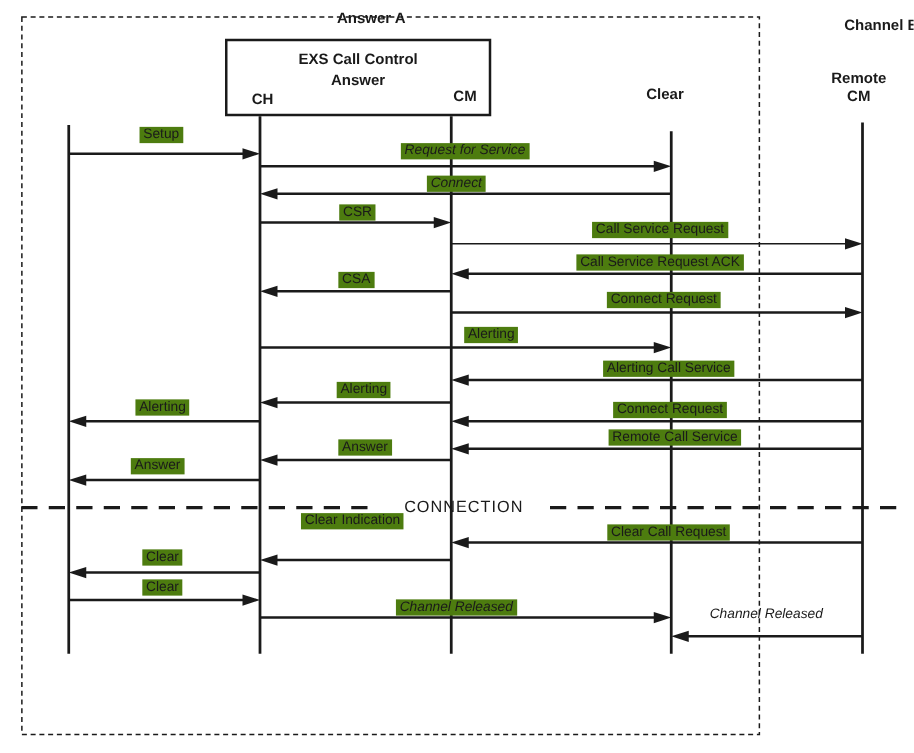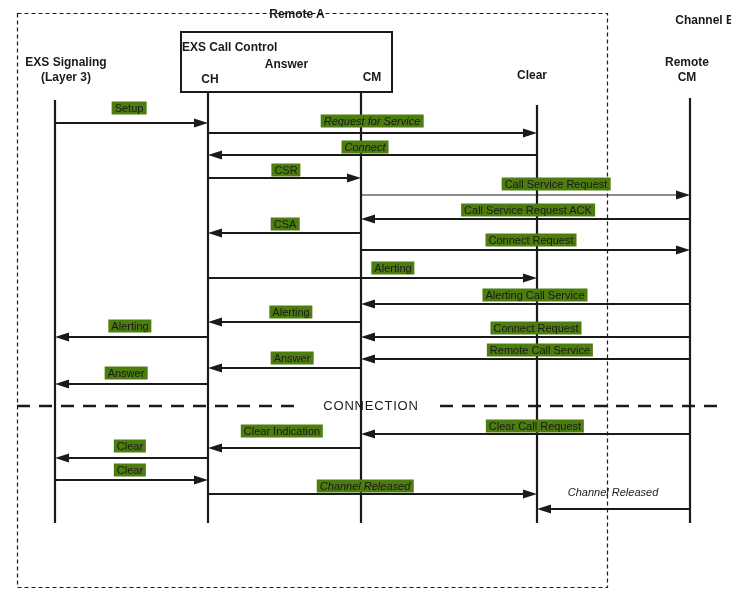--- a/index.html
+++ b/index.html
@@ -24,21 +24,21 @@
   }
   .ccbox {
     position: absolute;
     left: 180px; top: 31px;
     width: 209px; height: 58px;
     border: 2px solid #1a1a1a;
     background: #ffffff;
     font-weight: bold;
     font-size: 12px;
   }
-  .ccbox .title    { position: absolute; top: 7px;  left: 0; width: 100%; }
+  .ccbox .title    { position: absolute; top: 7px;  left: 0; width: 100%; text-align: center; }
   .ccbox .subtitle { position: absolute; top: 24px; left: 0; width: 100%; text-align: center; }
   .ccbox .chlbl    { position: absolute; left: 28px;  top: 39px; transform: translateX(-50%); }
   .ccbox .cmlbl    { position: absolute; left: 190px; top: 37px; transform: translateX(-50%); }
   .msg-label {
     position: absolute;
     font-size: 11px;
     line-height: 13px;
     background: #4d7c0f;
     padding: 0 3px;
     white-space: nowrap;
@@ -108,28 +108,24 @@
       <line x1="208" y1="458" x2="65" y2="458" stroke="#1a1a1a" stroke-width="2"></line>
       <polygon points="55,458 69,453.5 69,462.5" fill="#1a1a1a"></polygon>
       <line x1="55" y1="480" x2="198" y2="480" stroke="#1a1a1a" stroke-width="2"></line>
       <polygon points="208,480 194,475.5 194,484.5" fill="#1a1a1a"></polygon>
       <line x1="208" y1="494" x2="527" y2="494" stroke="#1a1a1a" stroke-width="2"></line>
       <polygon points="537,494 523,489.5 523,498.5" fill="#1a1a1a"></polygon>
       <line x1="690" y1="509" x2="547" y2="509" stroke="#1a1a1a" stroke-width="2"></line>
       <polygon points="537,509 551,504.5 551,513.5" fill="#1a1a1a"></polygon>
     </svg>
 
-  <div class="hdr" style="left:297px; top:7px;">Remote A</div>
+  <div class="hdr" style="left:297px; top:7px;">Answer A</div>
 
   <div class="hdr" style="left:673px; top:13px;margin-left:32px;">Channel B</div>
 
-  <div class="hdr" style="left:66px; top:55px;">
-    <div>EXS Signaling</div>
-    <div>(Layer 3)</div>
-  </div>
 
   <div class="ccbox">
     <div class="title">EXS Call Control</div>
     <div class="subtitle">Answer</div>
     <div class="chlbl">CH</div>
     <div class="cmlbl">CM</div>
   </div>
 
   <div class="hdr" style="left:532px; top:68px;">Clear</div>
 
@@ -138,32 +134,32 @@
     <div>CM</div>
   </div>
 
   <div class="connection-label">CONNECTION</div>
 
   <div id="labels-layer">
       <div class="msg-label" style="left: 129px; top: 108px;">Setup</div>
       <div class="msg-label italic" style="left: 372px; top: 121px;">Request for Service</div>
       <div class="msg-label italic" style="left: 365px; top: 147px;">Connect</div>
       <div class="msg-label" style="left: 286px; top: 170px;">CSR</div>
-      <div class="msg-label" style="left: 556px; top: 184px;">Call Service Request</div>
+      <div class="msg-label" style="left: 528px; top: 184px;">Call Service Request</div>
       <div class="msg-label" style="left: 528px; top: 210px;">Call Service Request ACK</div>
       <div class="msg-label" style="left: 285px; top: 224px;">CSA</div>
       <div class="msg-label" style="left: 531px; top: 240px;">Connect Request</div>
       <div class="msg-label" style="left: 393px; top: 268px;">Alerting</div>
       <div class="msg-label" style="left: 535px; top: 295px;">Alerting Call Service</div>
       <div class="msg-label" style="left: 291px; top: 312px;">Alerting</div>
       <div class="msg-label" style="left: 536px; top: 328px;">Connect Request</div>
       <div class="msg-label" style="left: 130px; top: 326px;">Alerting</div>
       <div class="msg-label" style="left: 540px; top: 350px;">Remote Call Service</div>
       <div class="msg-label" style="left: 292px; top: 358px;">Answer</div>
       <div class="msg-label" style="left: 126px; top: 373px;">Answer</div>
       <div class="msg-label" style="left: 535px; top: 426px;">Clear Call Request</div>
-      <div class="msg-label" style="left: 282px; top: 431px;">Clear Indication</div>
+      <div class="msg-label" style="left: 282px; top: 417px;">Clear Indication</div>
       <div class="msg-label" style="left: 130px; top: 446px;">Clear</div>
       <div class="msg-label" style="left: 130px; top: 470px;">Clear</div>
       <div class="msg-label italic" style="left: 365px; top: 486px;">Channel Released</div>
       <div class="msg-label italic nobg" style="left: 613px; top: 492px;">Channel Released</div>
     </div>
 </div>
 
 </body></html>

